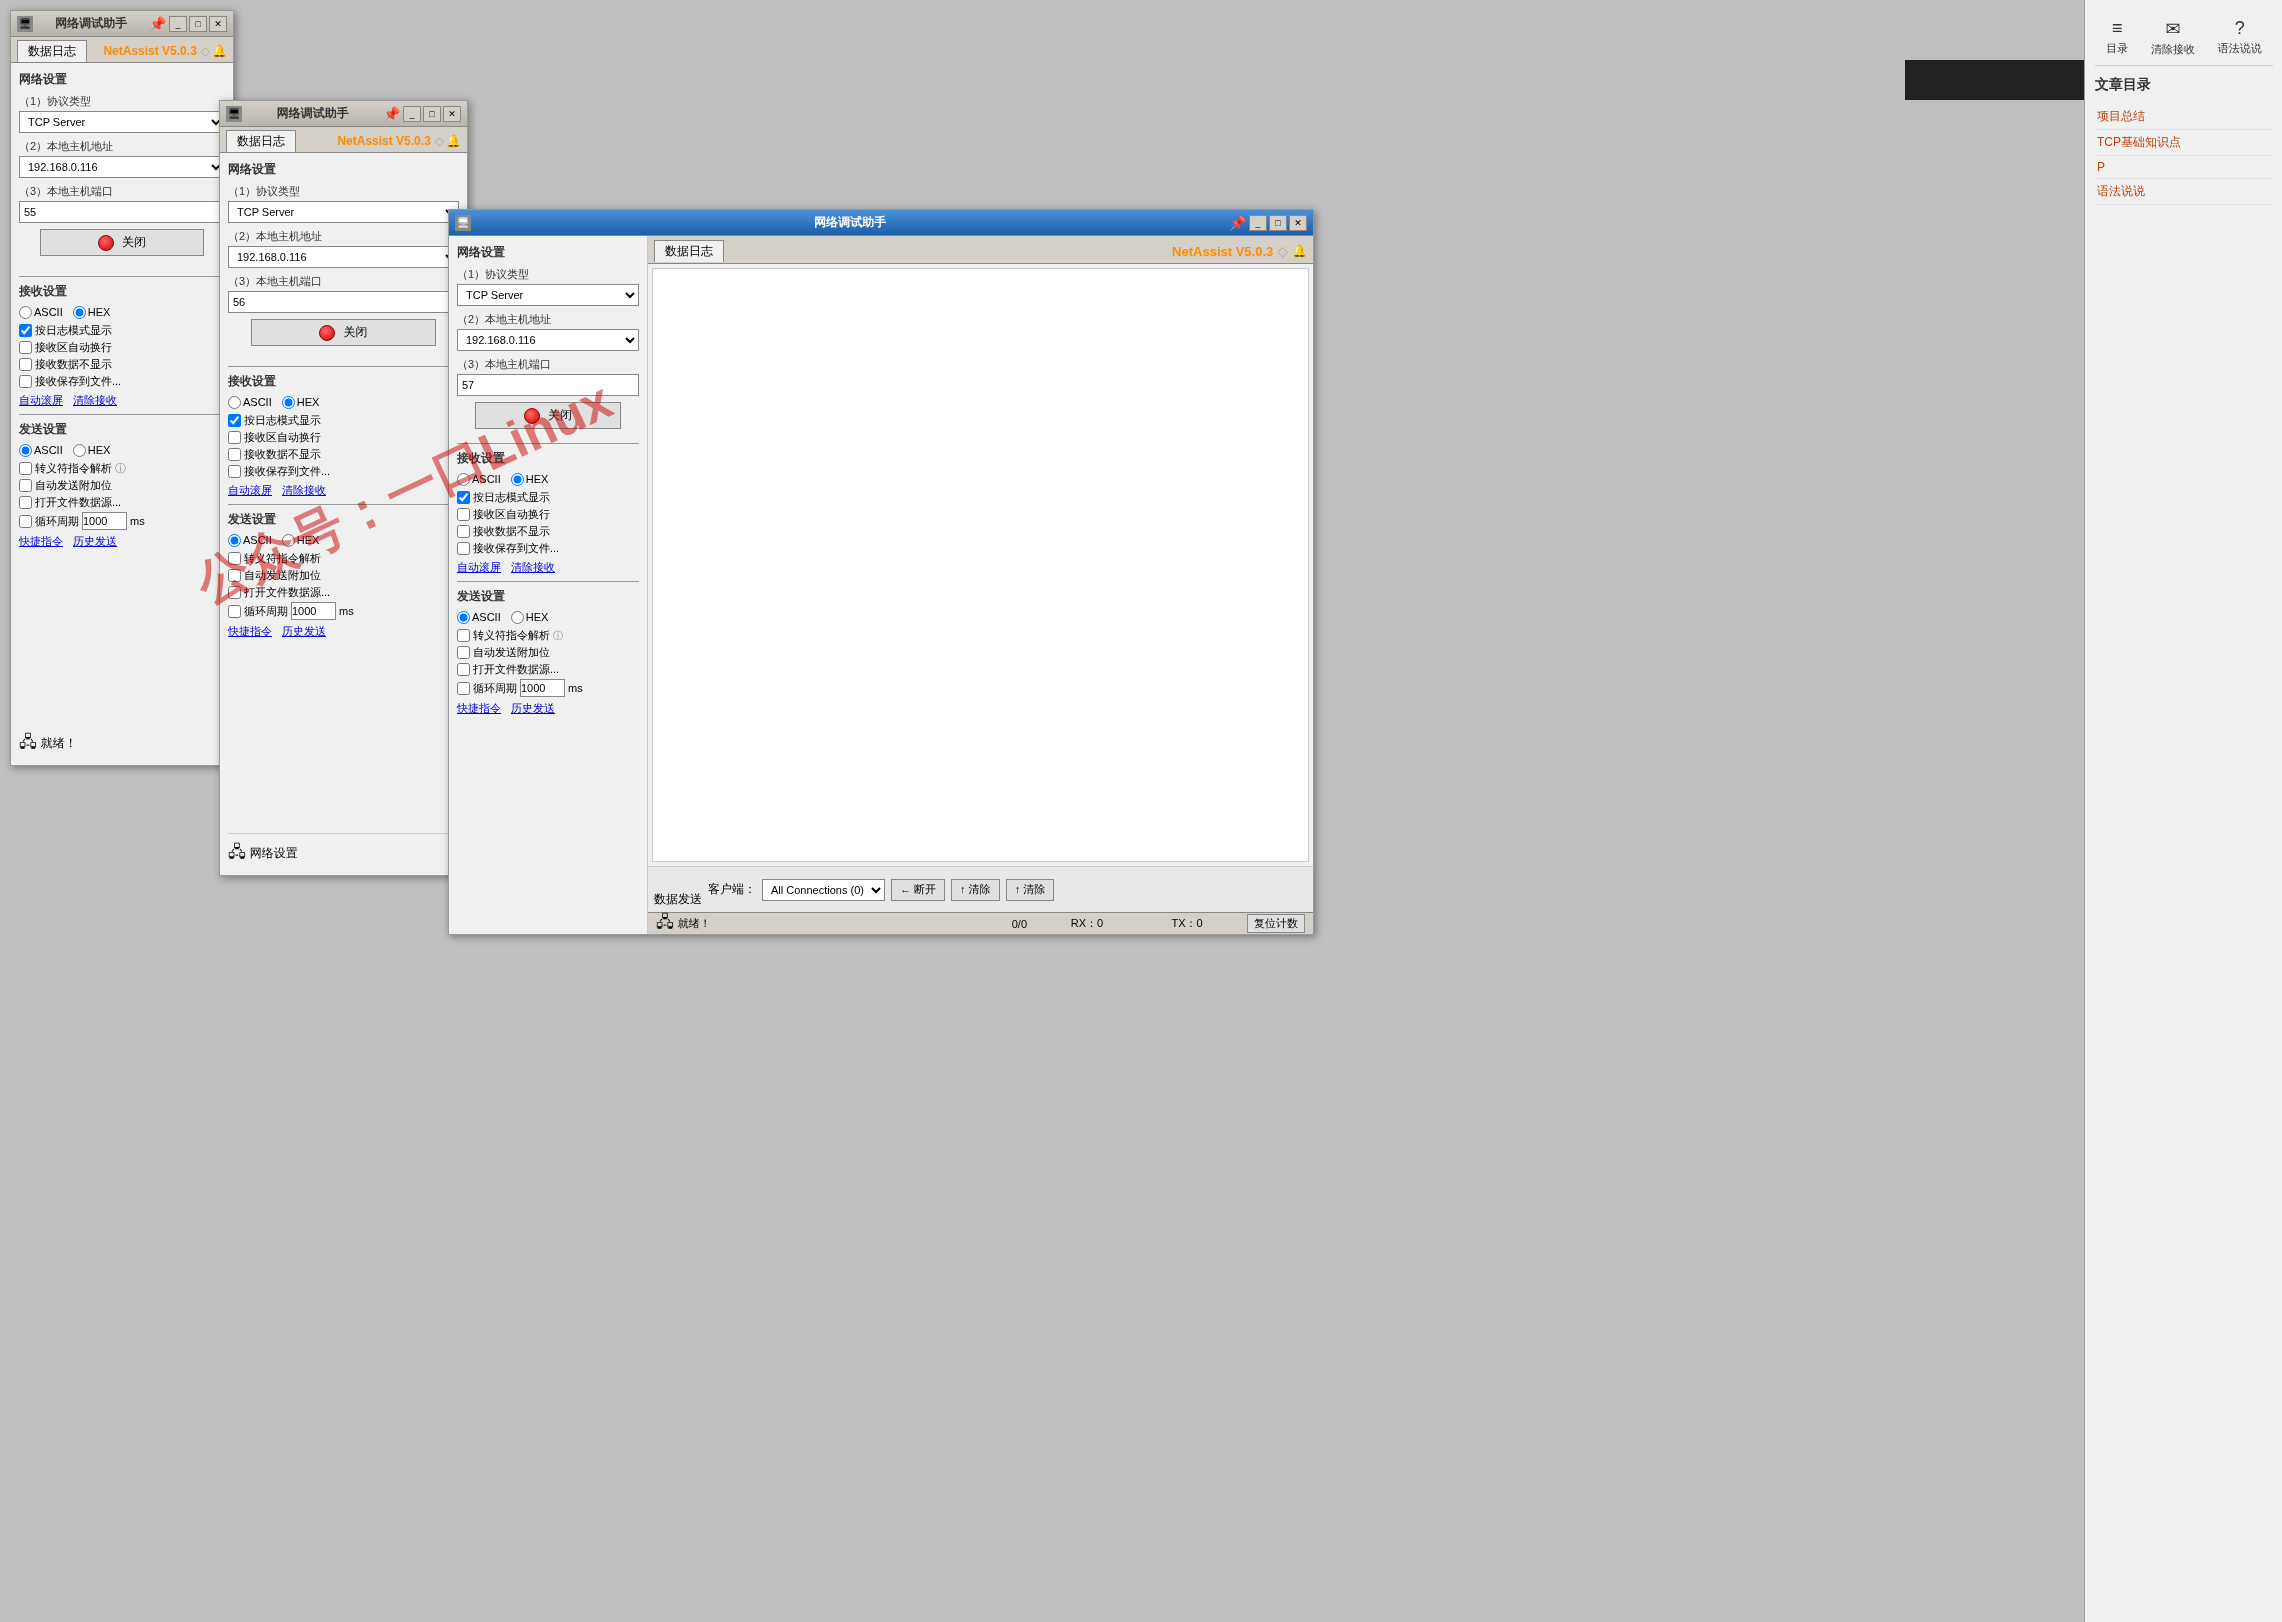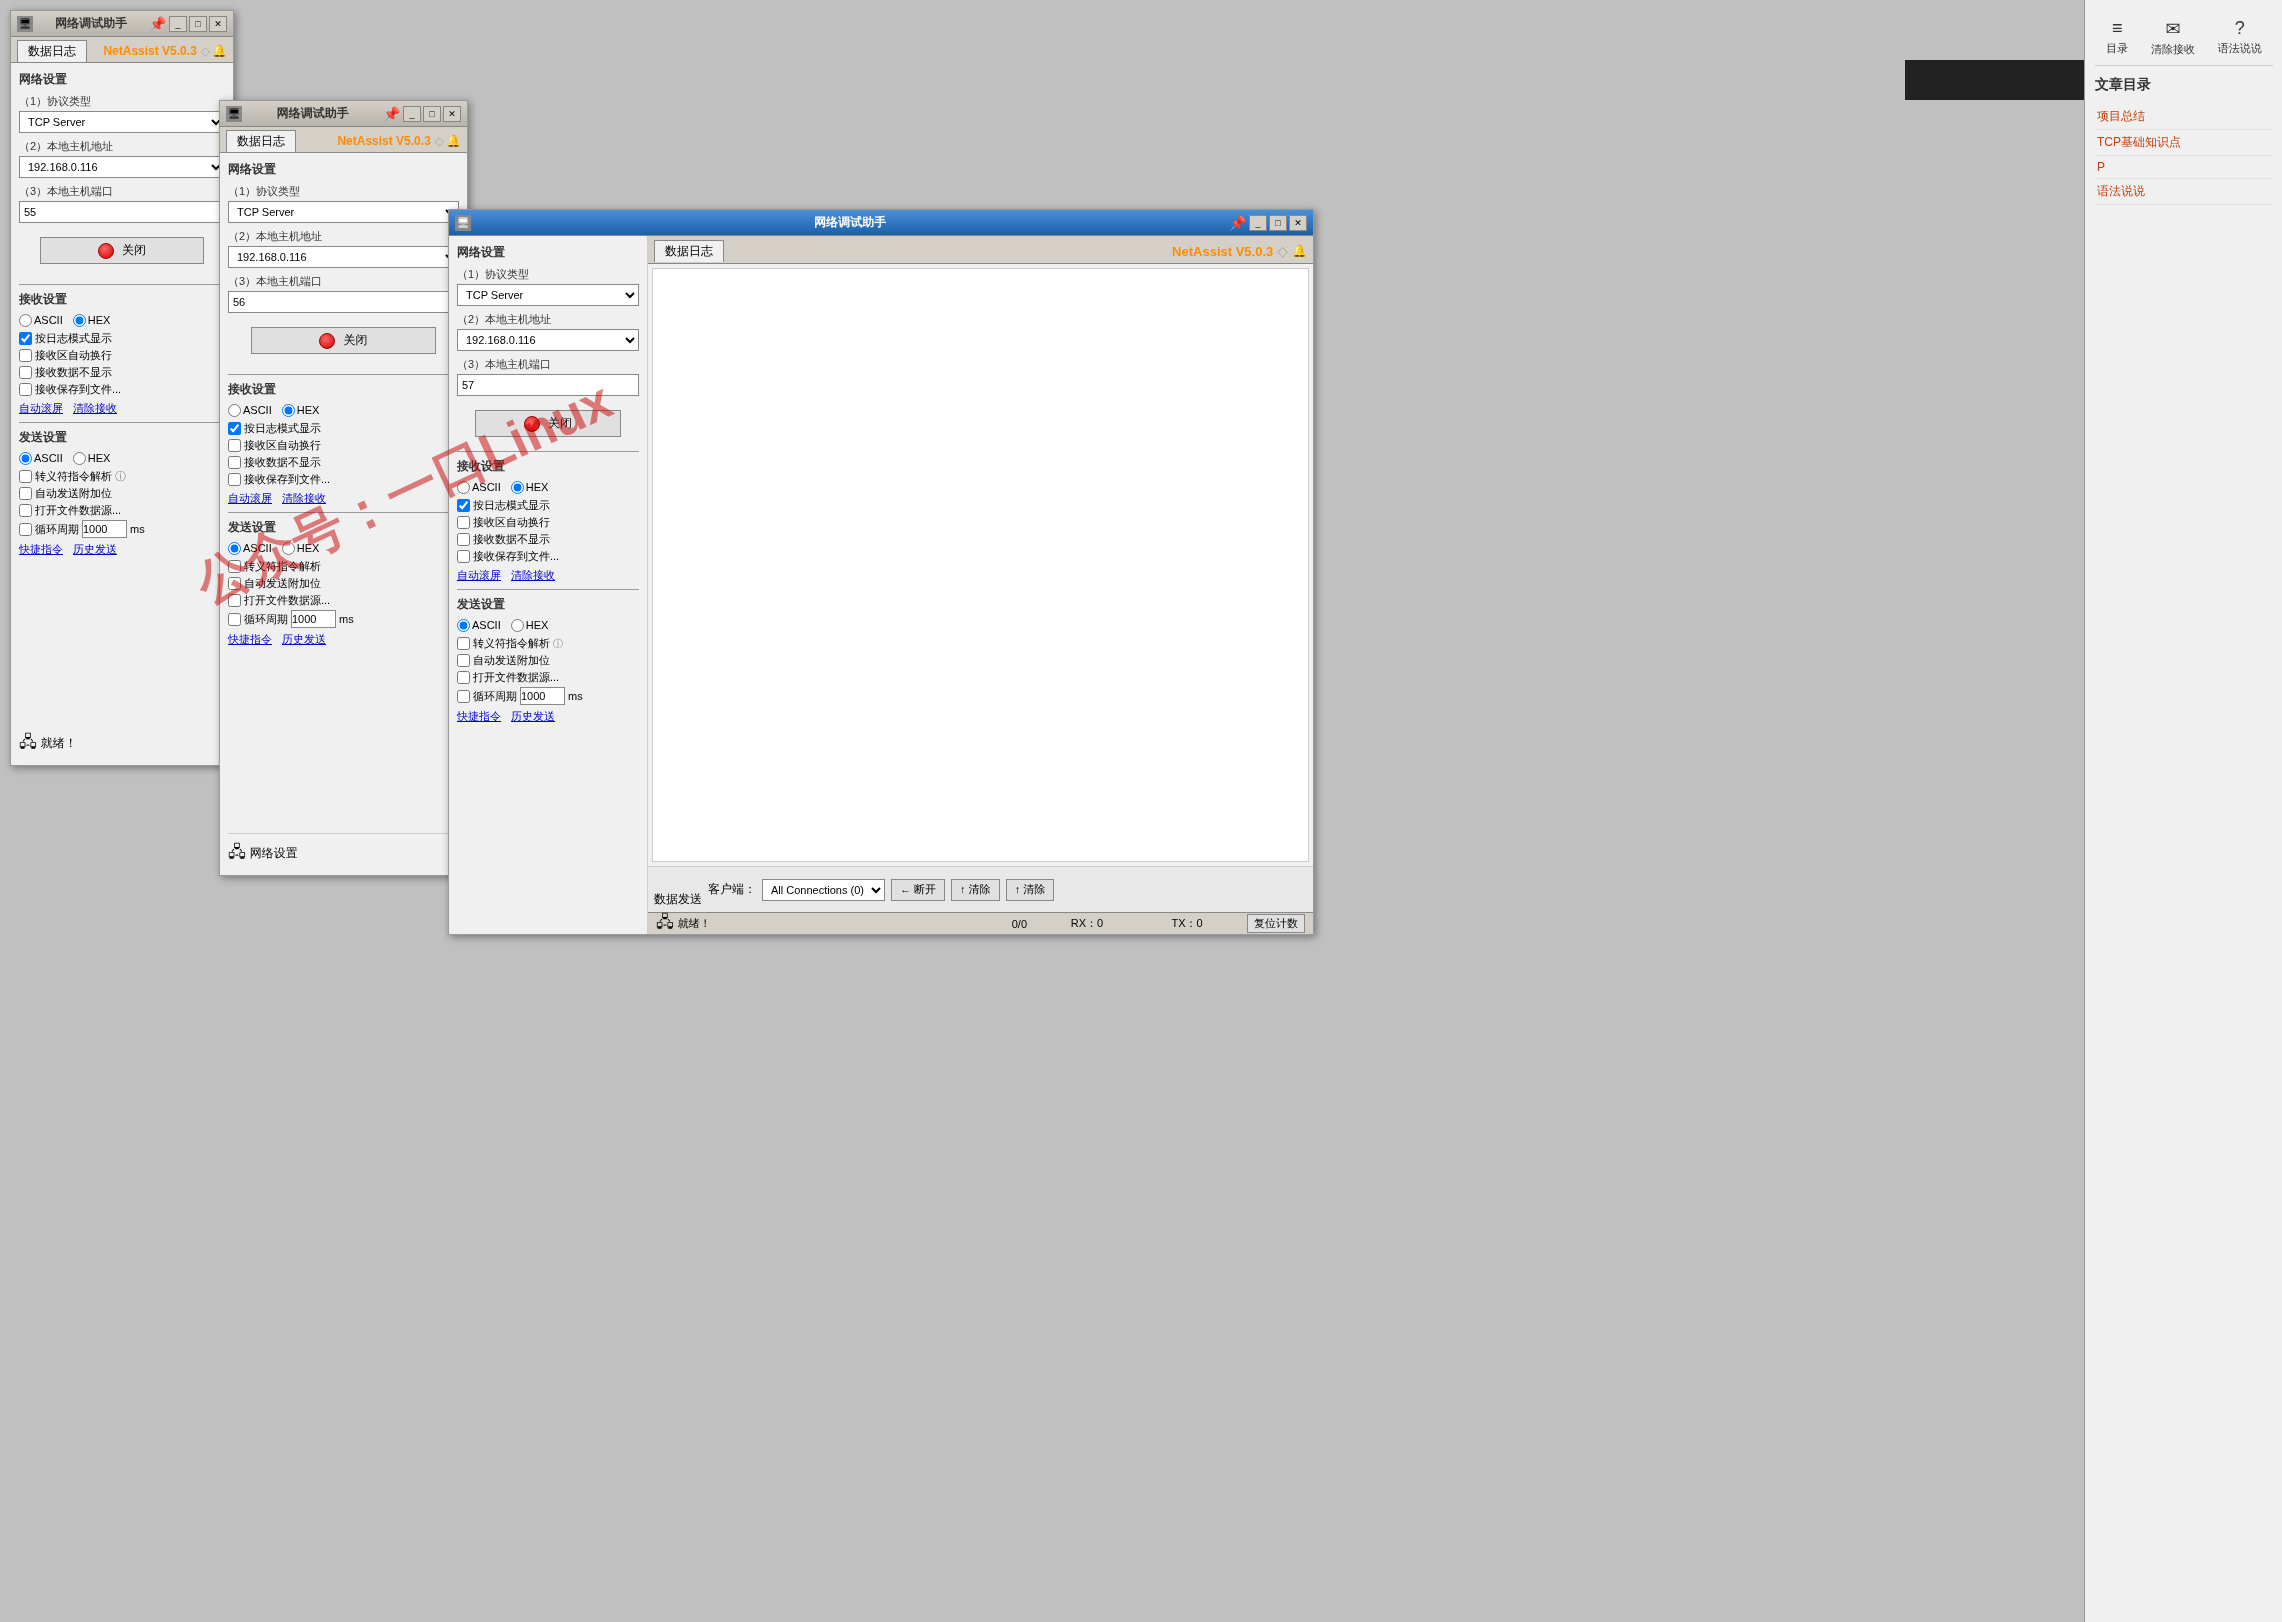--- a/index.html
+++ b/index.html
@@ -159,21 +159,21 @@
       width: 100%;
       height: 22px;
       border: 1px solid #888;
       background: white;
       font-size: 11px;
       margin-bottom: 6px;
       padding: 1px 4px;
     }
     .close-btn {
       width: 80%;
-      margin: 8px auto 8px;
+      margin: 0 auto 8px;
       display: flex;
       align-items: center;
       justify-content: center;
       gap: 8px;
       background: #e0e0e0;
       border: 1px solid #888;
       padding: 4px 8px;
       cursor: pointer;
       font-size: 12px;
     }

